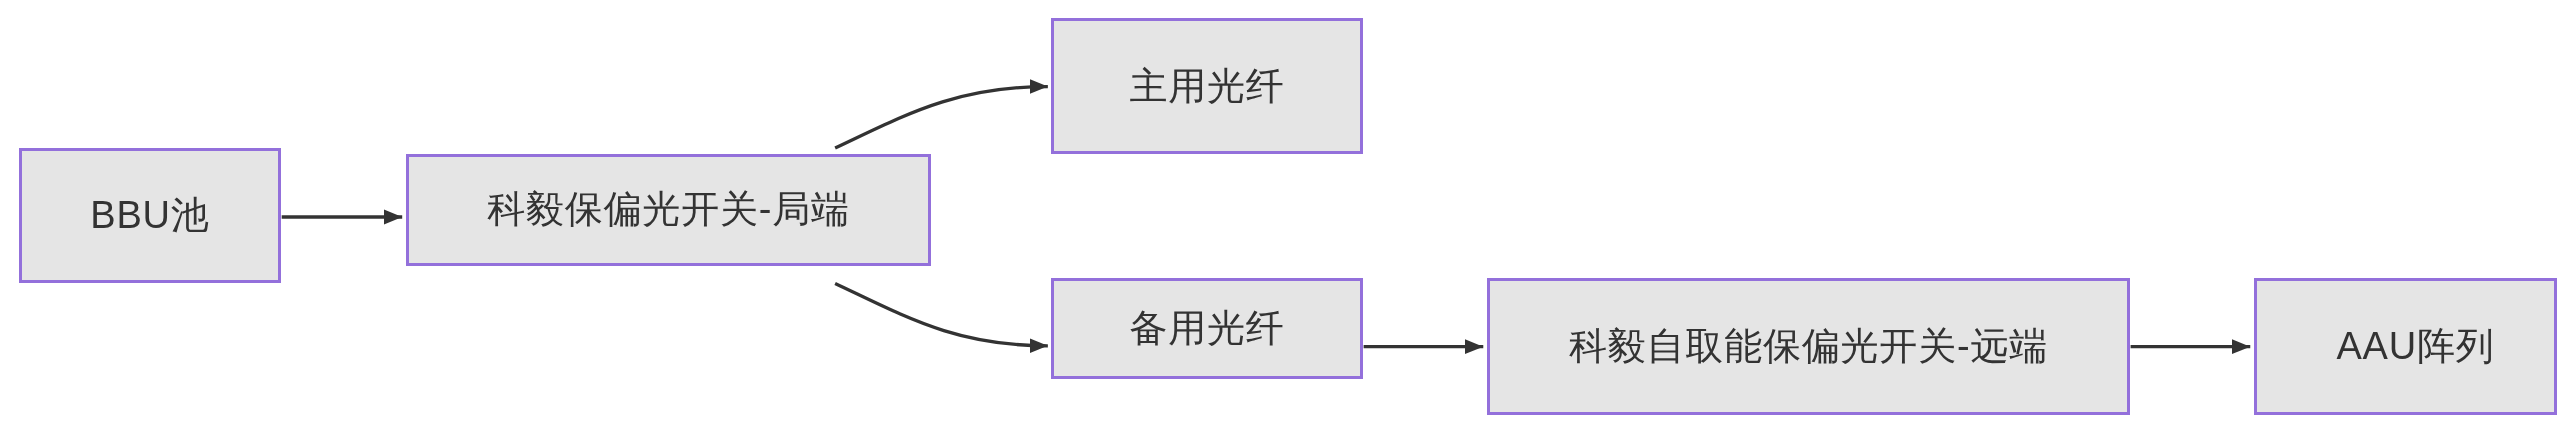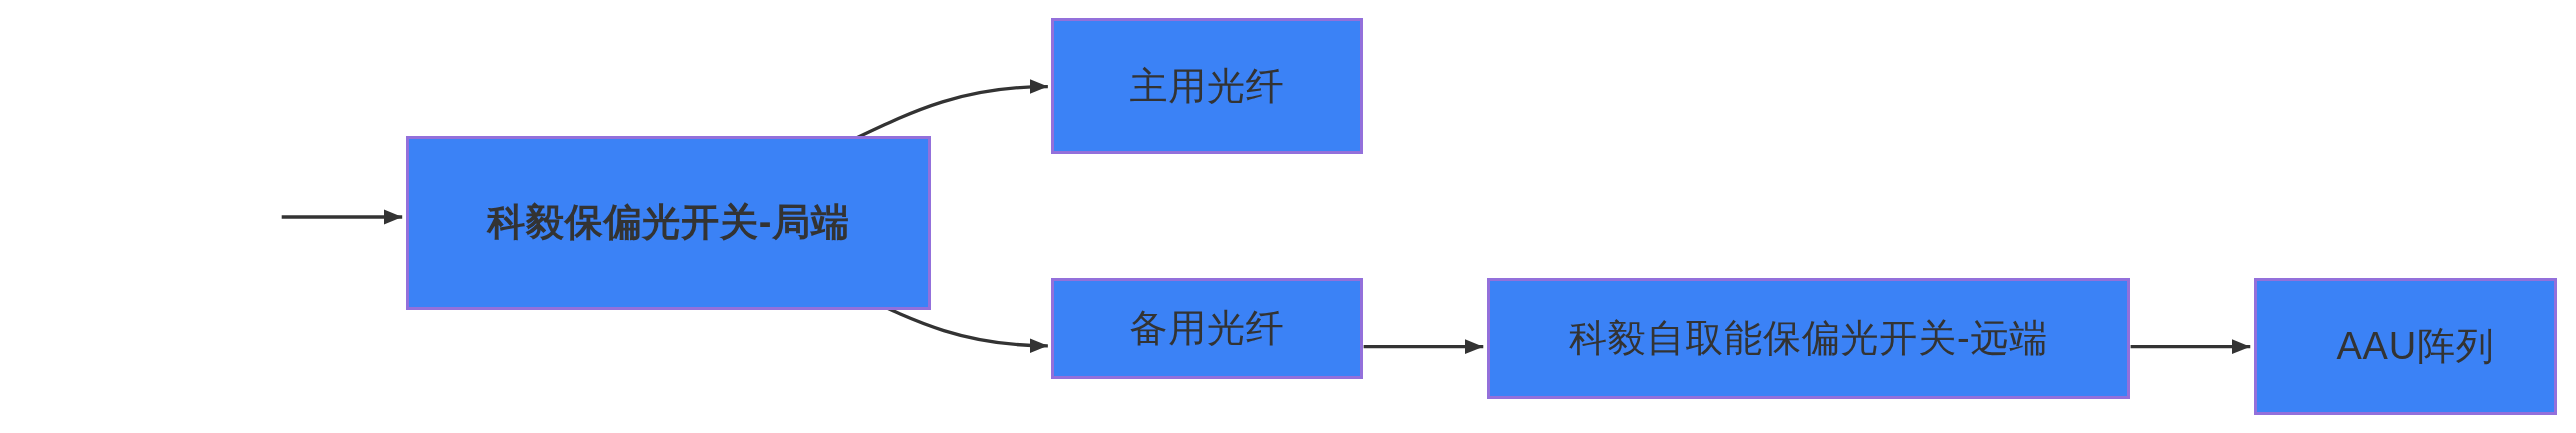--- a/index.html
+++ b/index.html
@@ -19,40 +19,40 @@
     position: absolute;
     left: 0;
     top: 0;
     width: 2576px;
     height: 434px;
     display: block;
   }
   .node {
     position: absolute;
     box-sizing: border-box;
-    background: #3b82f6;
+    background: #e5e5e5;
     border: 3.3px solid #9370DB;
     display: flex;
     align-items: center;
     justify-content: center;
     text-align: center;
   }
   .node .label {
     color: #333333;
     font-size: 38px;
     line-height: 1.2;
     white-space: nowrap;
     letter-spacing: 0.8px;
   }
   
   .n-bbu            { left: 19px;   top: 148px; width: 262px; height: 135px; }
-  .n-local-switch   { left: 406px;  top: 136px; width: 525px; height: 174px; font-weight: bold; }
+  .n-local-switch   { left: 406px;  top: 154px; width: 525px; height: 112px; }
   .n-primary-fiber  { left: 1051px; top: 18.3px;  width: 312px; height: 136px; }
   .n-backup-fiber   { left: 1051px; top: 278px; width: 312px; height: 101px; }
-  .n-remote-switch  { left: 1487px; top: 278px; width: 643px; height: 121px; }
+  .n-remote-switch  { left: 1487px; top: 278px; width: 643px; height: 137px; }
   .n-aau            { left: 2254px; top: 278px; width: 303px; height: 137px; padding-left: 20px; }
 </style>
 </head>
 <body>
 
 <div class="canvas">
 
   <svg class="edges" viewBox="0 0 3100 522" xmlns="http://www.w3.org/2000/svg" aria-hidden="true">
     <defs>
       <marker id="arrowhead" viewBox="0 0 24 20" refX="22" refY="10" markerWidth="24" markerHeight="20" markerUnits="userSpaceOnUse" orient="auto">
@@ -64,20 +64,23 @@
 
     <path d="M 1005 178 C 1090 138, 1150 104, 1261 104" fill="none" stroke="#333333" stroke-width="4" marker-end="url(#arrowhead)"></path>
 
     <path d="M 1005 341 C 1090 381, 1150 416, 1261 416" fill="none" stroke="#333333" stroke-width="4" marker-end="url(#arrowhead)"></path>
 
     <path d="M 1641 417 L 1785 417" fill="none" stroke="#333333" stroke-width="4" marker-end="url(#arrowhead)"></path>
 
     <path d="M 2564 417 L 2708 417" fill="none" stroke="#333333" stroke-width="4" marker-end="url(#arrowhead)"></path>
   </svg>
 
+  <div class="node n-bbu">
+    <span class="label">BBU池</span>
+  </div>
 
   <div class="node n-local-switch">
     <span class="label">科毅保偏光开关-局端</span>
   </div>
 
   <div class="node n-primary-fiber">
     <span class="label">主用光纤</span>
   </div>
 
   <div class="node n-backup-fiber">

